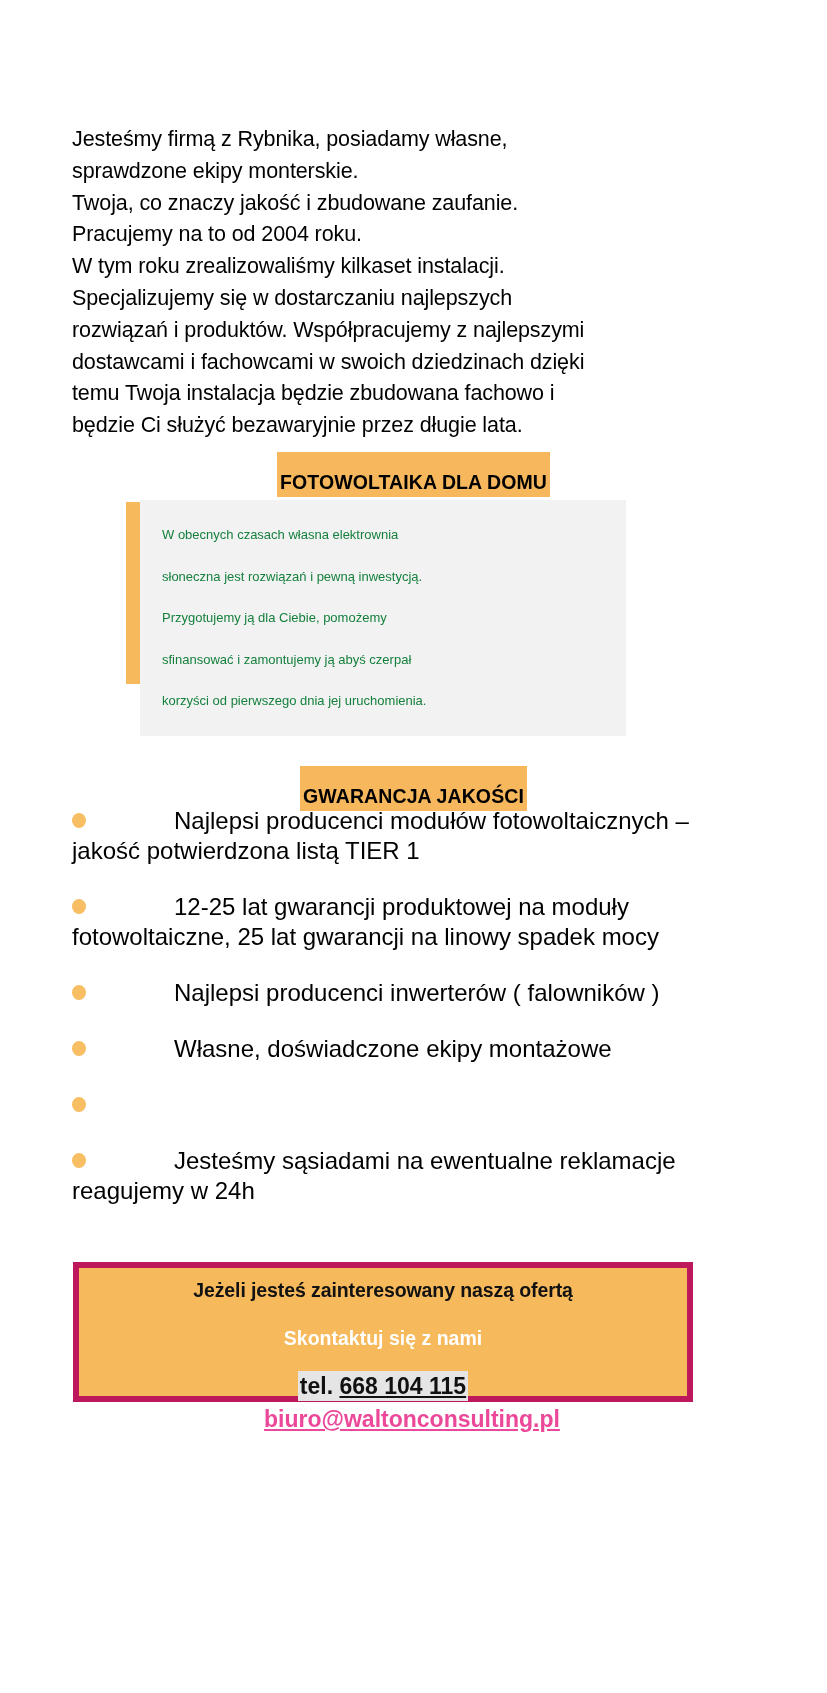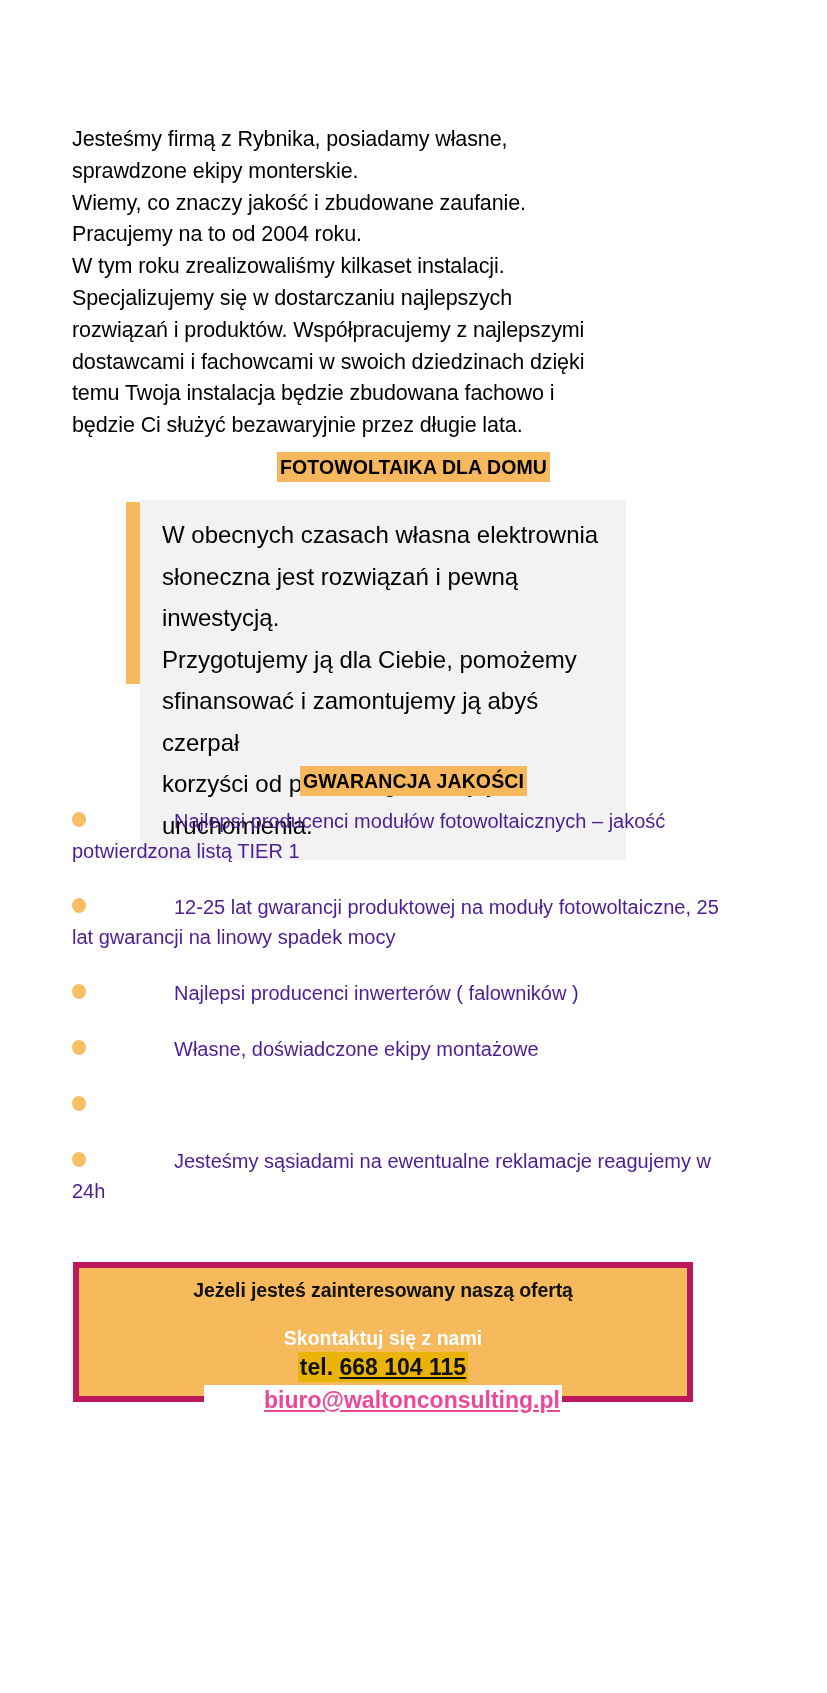--- a/index.html
+++ b/index.html
@@ -44,21 +44,21 @@
     width: 827px;
     text-align: center;
   }
   .heading-hl {
     display: inline-block;
     background: #F7B75C;
     color: #000000;
     font-size: 19.5px;
     font-weight: bold;
     line-height: 25px;
-    padding: 3px 3px 2px 3px;
+    padding: 18px 3px 2px 3px;
     letter-spacing: 0.1px;
   }
   #heading-fotowoltaika { top: 452px; }
   #heading-gwarancja    { top: 766px; }
 
   
   .quote-box {
     position: absolute;
     left: 140px;
     top: 500px;
@@ -69,38 +69,38 @@
   }
   .quote-bar {
     position: absolute;
     left: 126px;
     top: 502px;
     width: 14px;
     height: 182px;
     background: #F6B95B;
   }
   .quote-text {
-    font-size: 24px;
+    font-size: 13px;
     line-height: 41.5px;
-    color: #000000;
+    color: #15803d;
   }
   .quote-text .ln { display: block; white-space: pre-wrap; }
 
   
   .bullets {
     position: absolute;
     left: 72px;
     top: 806px;
     width: 660px;
   }
   .bullet-item {
     position: relative;
-    font-size: 20px;
+    font-size: 24px;
     line-height: 30px;
-    color: #4c1d95;
+    color: #000000;
     margin-bottom: 26px;
     padding-left: 0;
   }
   .bullet-dot {
     display: inline-block;
     width: 14px;
     height: 15px;
     background: #F8BE63;
     border-radius: 50%;
     vertical-align: 1px;
@@ -133,47 +133,48 @@
     font-weight: bold;
     color: #ffffff;
     line-height: 28px;
     margin-top: 20px;
   }
   .contact-line3, .contact-line4 {
     line-height: 30px;
   }
   .contact-tel {
     display: inline-block;
-    background: #eab308;
+    background: #e5e5e5;
     color: #111111;
     font-size: 23px;
     font-weight: bold;
     text-decoration: none;
     padding: 0 2px;
+    margin-top: 19px;
   }
   .contact-tel .u { text-decoration: underline; }
   .contact-mail {
     display: inline-block;
     background: #ffffff;
     color: #ec4899;
     font-size: 23px;
     font-weight: bold;
     text-decoration: underline;
     padding: 0 2px 0 60px;
   }
 </style>
 </head>
 <body>
 
 <div class="page">
 
   <div class="intro">
     <span class="ln">Jesteśmy firmą z Rybnika, posiadamy własne,</span>
     <span class="ln">sprawdzone ekipy monterskie.</span>
-    <span class="ln">Wiemy, co znaczy jakość i zbudowane zaufanie.</span>
+    <span class="ln">Twoja, co znaczy jakość i zbudowane zaufanie.</span>
     <span class="ln">Pracujemy na to od 2004 roku.</span>
     <span class="ln">W tym roku zrealizowaliśmy kilkaset instalacji.</span>
     <span class="ln">Specjalizujemy się w dostarczaniu najlepszych</span>
     <span class="ln">rozwiązań i produktów. Współpracujemy z najlepszymi</span>
     <span class="ln">dostawcami i fachowcami w swoich dziedzinach dzięki</span>
     <span class="ln">temu Twoja instalacja będzie zbudowana fachowo i</span>
     <span class="ln">będzie Ci służyć bezawaryjnie przez długie lata.</span>
   </div>
 
   <div class="heading-wrap" id="heading-fotowoltaika">

